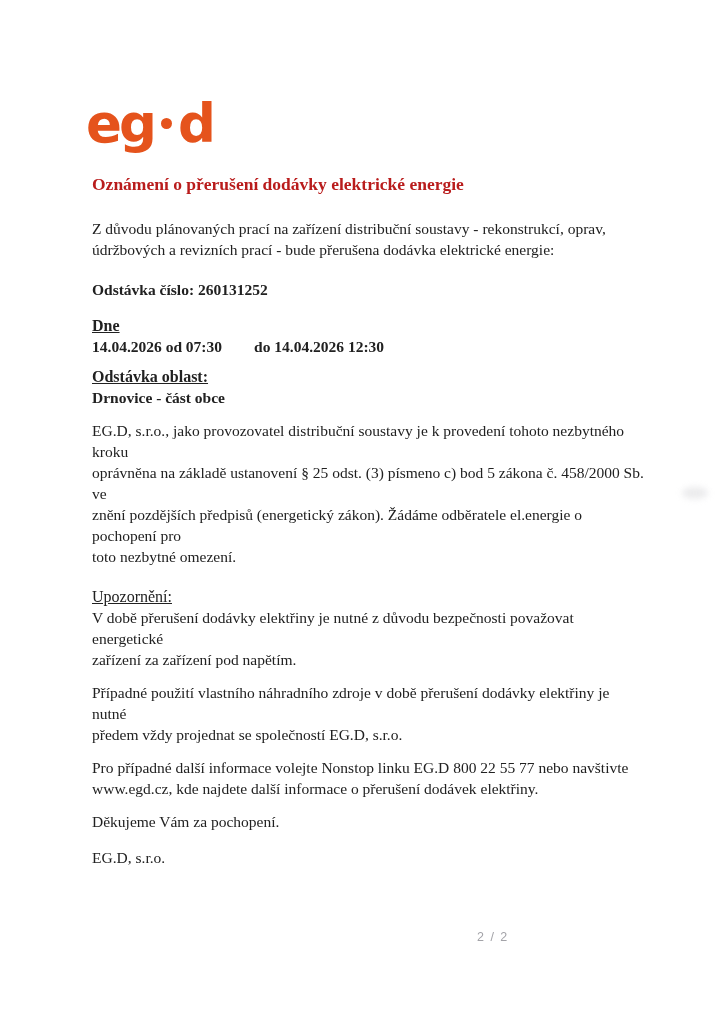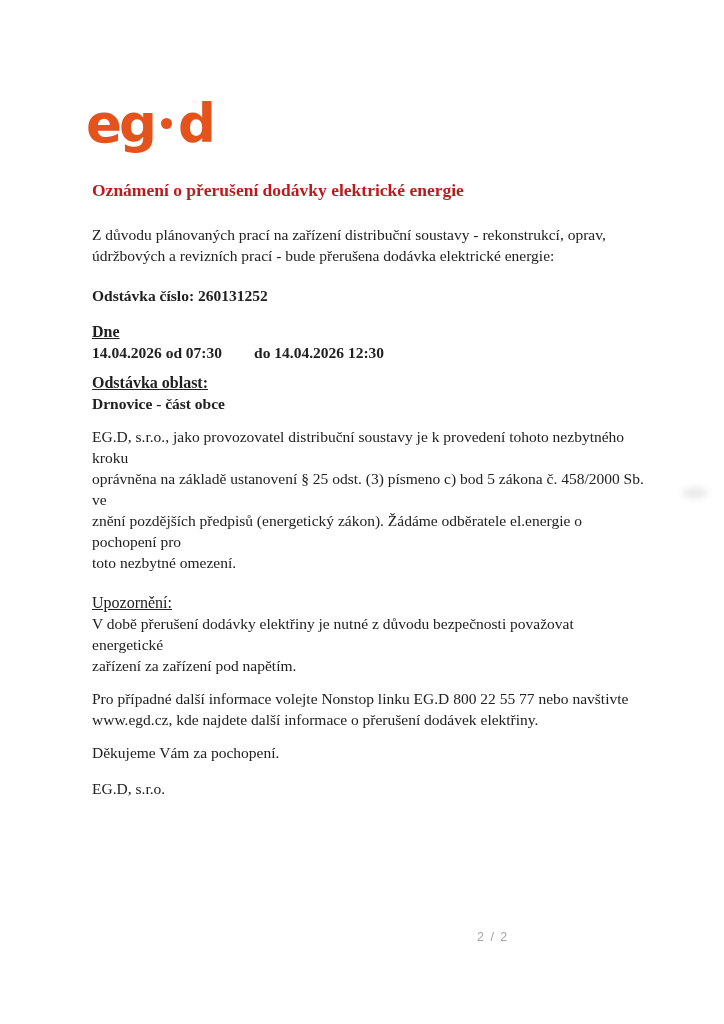--- a/index.html
+++ b/index.html
@@ -22,21 +22,21 @@
   }
   
   .logo {
     font-family:"DejaVu Sans","Liberation Sans",sans-serif;
     font-weight:bold;
     font-size:53px;
     letter-spacing:-3px;
     line-height:56px;
     color:#e5531c;
     margin-left:-6px;
-    margin-bottom:26px;
+    margin-bottom:20px;
     user-select:none;
   }
   .logo .dot {
     display:inline-block;
     width:11px; height:11px;
     border-radius:50%;
     background:#e5531c;
     position:relative;
     top:-13px;
     margin:0 6px 0 7px;
@@ -121,20 +121,22 @@
 
     <div class="para">EG.D, s.r.o., jako provozovatel distribuční soustavy je k provedení tohoto nezbytného kroku
 oprávněna na základě ustanovení § 25 odst. (3) písmeno c) bod 5 zákona č. 458/2000 Sb. ve
 znění pozdějších předpisů (energetický zákon). Žádáme odběratele el.energie o pochopení pro
 toto nezbytné omezení.</div>
 
     <div class="heading-line">Upozornění:</div>
     <div class="para mb-sm">V době přerušení dodávky elektřiny je nutné z důvodu bezpečnosti považovat energetické
 zařízení za zařízení pod napětím.</div>
 
+    <div class="para mb-sm">Případné použití vlastního náhradního zdroje v době přerušení dodávky elektřiny je nutné
+předem vždy projednat se společností EG.D, s.r.o.</div>
 
     <div class="para mb-sm">Pro případné další informace volejte Nonstop linku EG.D 800 22 55 77 nebo navštivte
 www.egd.cz, kde najdete další informace o přerušení dodávek elektřiny.</div>
 
     <div class="para mb-md">Děkujeme Vám za pochopení.</div>
 
     <div class="para mb-0">EG.D, s.r.o.</div>
 
   </div>
 

